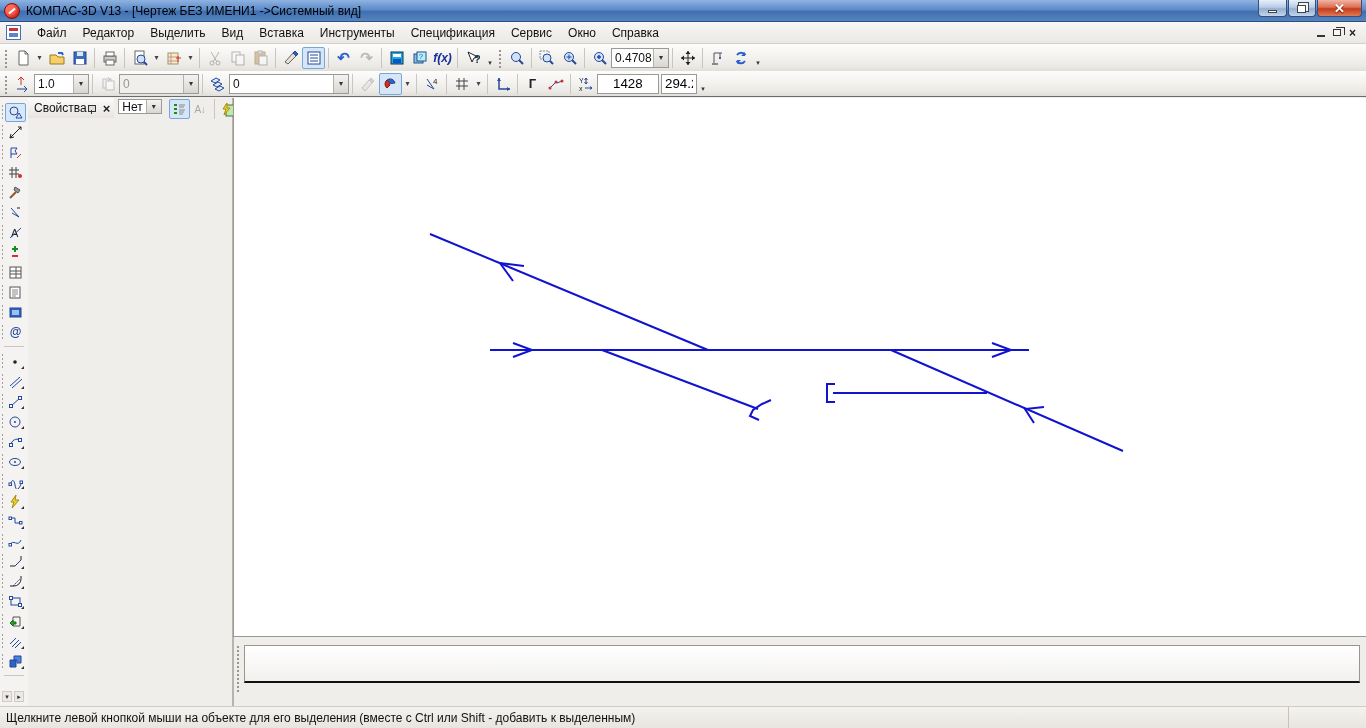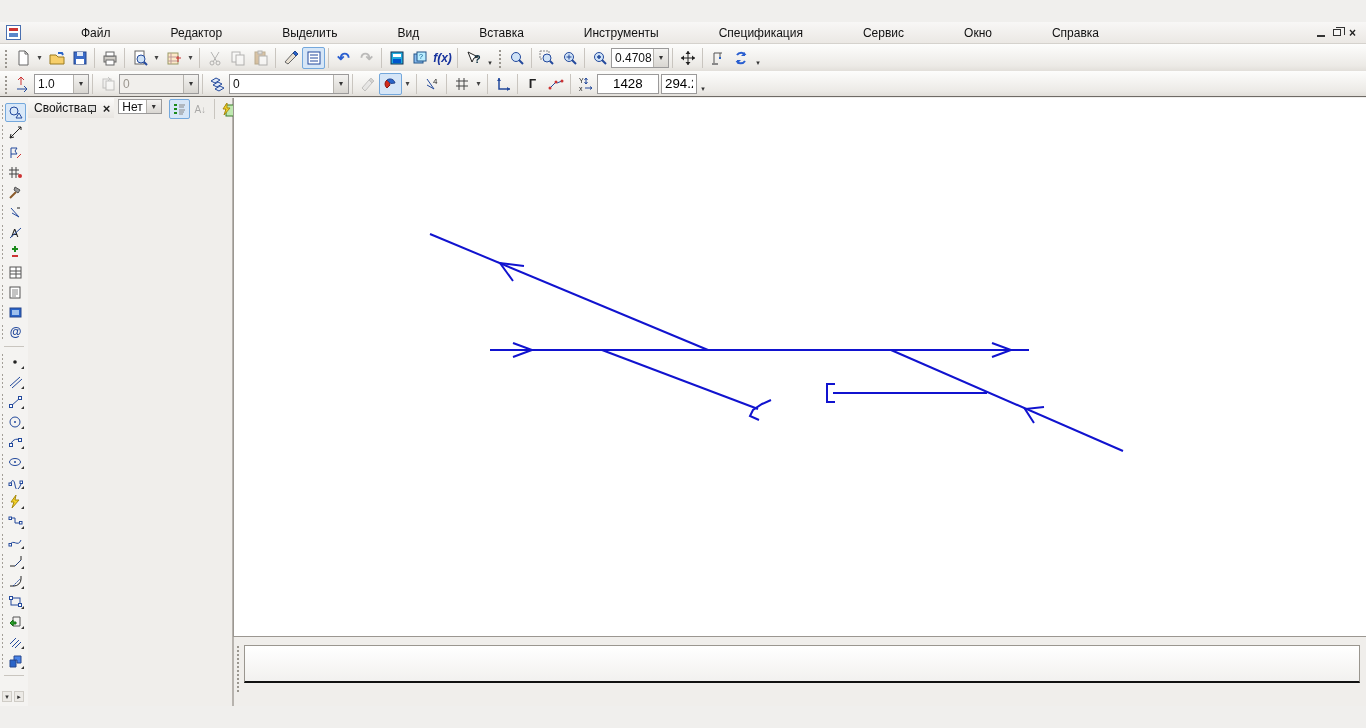--- a/index.html
+++ b/index.html
@@ -19,21 +19,21 @@
   .win-btns { margin-left:auto; display:flex; gap:1px; align-items:flex-start; height:100%; padding-top:0; }
   .wbtn { height:17px; border:1px solid #35507c; border-top:none; border-radius:0 0 4px 4px;
     background:linear-gradient(180deg,#e8f0fa,#b9cde6 45%,#93afd0 55%,#c3d6ec); display:flex; align-items:center; justify-content:center; }
   .wbtn.min{ width:29px;} .wbtn.rest{ width:28px;} 
   .wbtn.close { width:45px; background:linear-gradient(180deg,#f2b5a6,#dd6f51 45%,#c23c1c 55%,#e07a55); }
   .glyph-min { width:9px; height:3px; background:#fff; border:1px solid #444; margin-top:6px; }
   .glyph-rest { width:9px; height:8px; border:1px solid #444; background:#fff; box-shadow:2px -2px 0 -0px #eef4fb, 2px -2px 0 1px #444; margin-top:2px; margin-right:2px;}
   .glyph-x { color:#fff; font-weight:bold; font-size:13px; text-shadow:0 1px 1px #5c1203; line-height:1; }
 
   
-  .menubar { position:absolute; left:0; top:22px; width:1366px; height:22px; background:linear-gradient(180deg,#f8f7f6,#ebe8e4); display:flex; align-items:center; padding-left:4px; border-bottom:1px solid #d5d2cd;gap:44px; }
+  .menubar { position:absolute; left:0; top:22px; width:1366px; height:22px; background:linear-gradient(180deg,#f8f7f6,#ebe8e4); display:flex; align-items:center; padding-left:4px; border-bottom:1px solid #d5d2cd; }
   .mdi-icon { width:15px; height:15px; margin:0 8px 0 2px; position:relative; flex:none; border:1px solid #4a6faf; background:#fff; }
   .mdi-icon::before{content:""; position:absolute; left:2px; top:2px; width:9px; height:3px; background:#c33; }
   .mdi-icon::after{content:""; position:absolute; left:2px; top:7px; width:9px; height:4px; background:#5b86c9; }
   .menu-item { padding:3px 8px; cursor:default; }
   .mdi-ctrls { margin-left:auto; display:flex; gap:8px; padding-right:10px; align-items:center; }
   .mdi-min{ width:8px; height:2px; background:#333; margin-top:6px; }
   .mdi-rest{ width:8px; height:7px; border:1px solid #333; position:relative; background:#f8f7f6;}
   .mdi-rest::before{content:""; position:absolute; left:2px; top:-3px; width:8px; height:7px; border:1px solid #333; border-bottom:none; border-left:none;}
   .mdi-x{ font-size:12px; font-weight:bold; color:#222; line-height:1;}
 
@@ -88,20 +88,35 @@
 
   .statusbar { position:absolute; left:0; top:706px; width:1366px; height:22px; background:linear-gradient(180deg,#f4f2ef,#e8e5e0); border-top:1px solid #cfccc6; display:flex; align-items:center; }
   .sb-msg { padding-left:6px; font-size:12px; color:#111; flex:1; }
   .sb-cell { width:78px; height:100%; border-left:1px solid #c5c1bb; }
 </style>
 </head>
 <body>
 
 <div class="window">
 
+  <div class="titlebar">
+    <div class="app-icon"></div>
+    <div class="title-text">КОМПАС-3D V13 - [Чертеж БЕЗ ИМЕНИ1 -&gt;Системный вид]</div>
+    <div class="win-btns">
+      <div class="wbtn min">
+          <span class="glyph-min"></span>
+        </div>
+      <div class="wbtn rest">
+          <span class="glyph-rest"></span>
+        </div>
+      <div class="wbtn close">
+          <span class="glyph-x">✕</span>
+        </div>
+    </div>
+  </div>
 
   <div class="menubar">
     <div class="mdi-icon"></div>
     <span class="menu-item">Файл</span>
     <span class="menu-item">Редактор</span>
     <span class="menu-item">Выделить</span>
     <span class="menu-item">Вид</span>
     <span class="menu-item">Вставка</span>
     <span class="menu-item">Инструменты</span>
     <span class="menu-item">Спецификация</span>
@@ -697,14 +712,18 @@
         <polyline points="832,393 986,393" fill="none" stroke="#1113cf" stroke-width="2"></polyline>
         <polyline points="834,384 826,384 826,402 834,402" fill="none" stroke="#1113cf" stroke-width="2"></polyline>
       </svg>
   </div>
 
   <div class="bottom-panel">
     <div class="bp-grip"></div>
     <div class="bp-msgbar"></div>
   </div>
 
+  <div class="statusbar">
+    <div class="sb-msg">Щелкните левой кнопкой мыши на объекте для его выделения (вместе с Ctrl или Shift - добавить к выделенным)</div>
+    <div class="sb-cell"></div>
+  </div>
 
 </div>
 
 </body></html>

